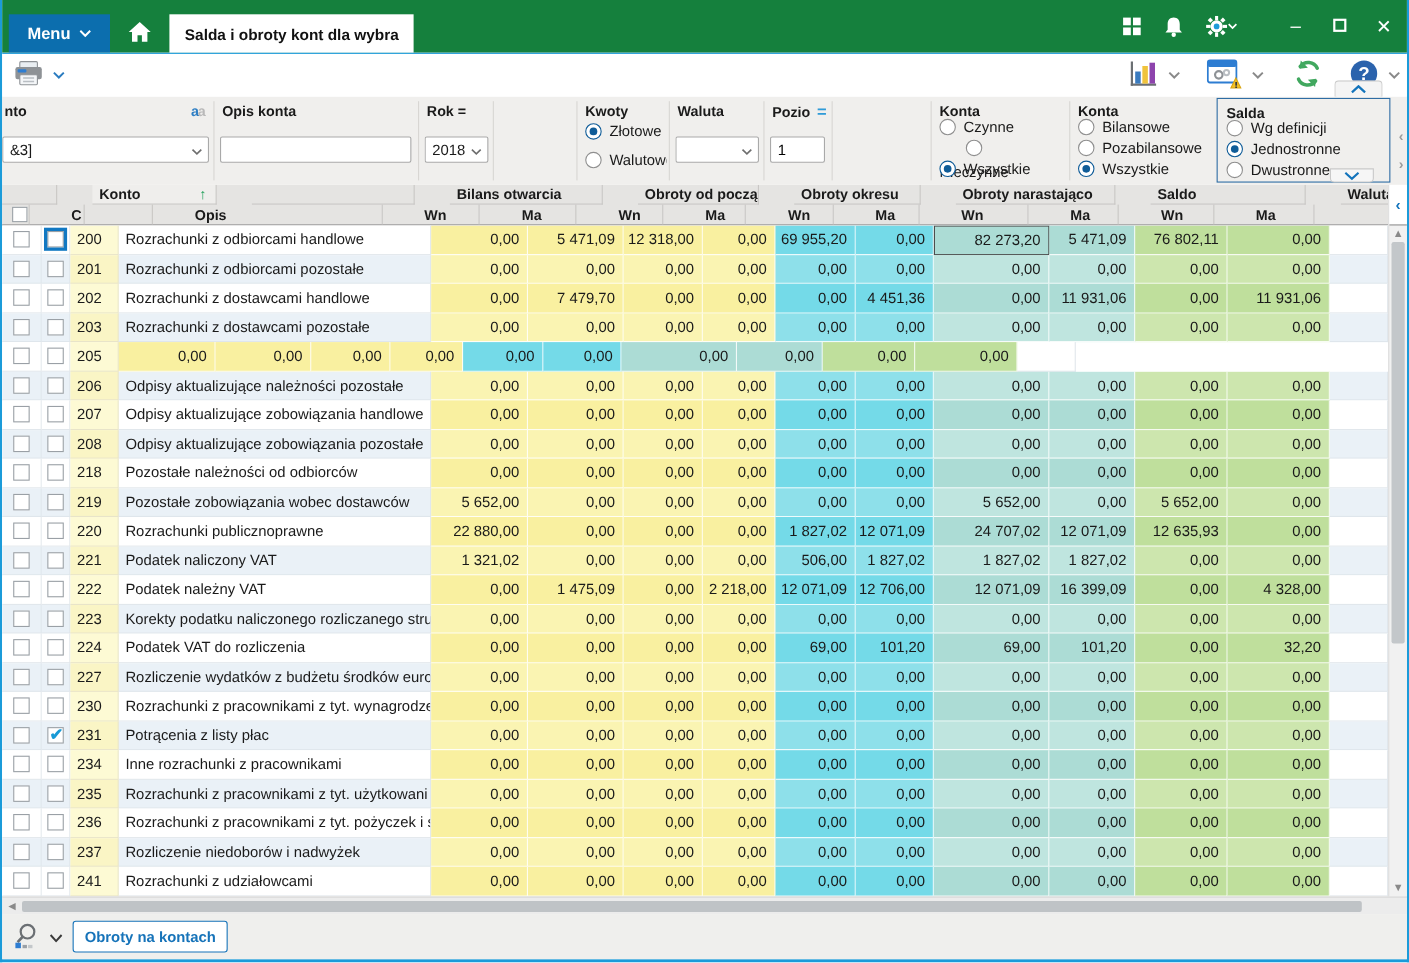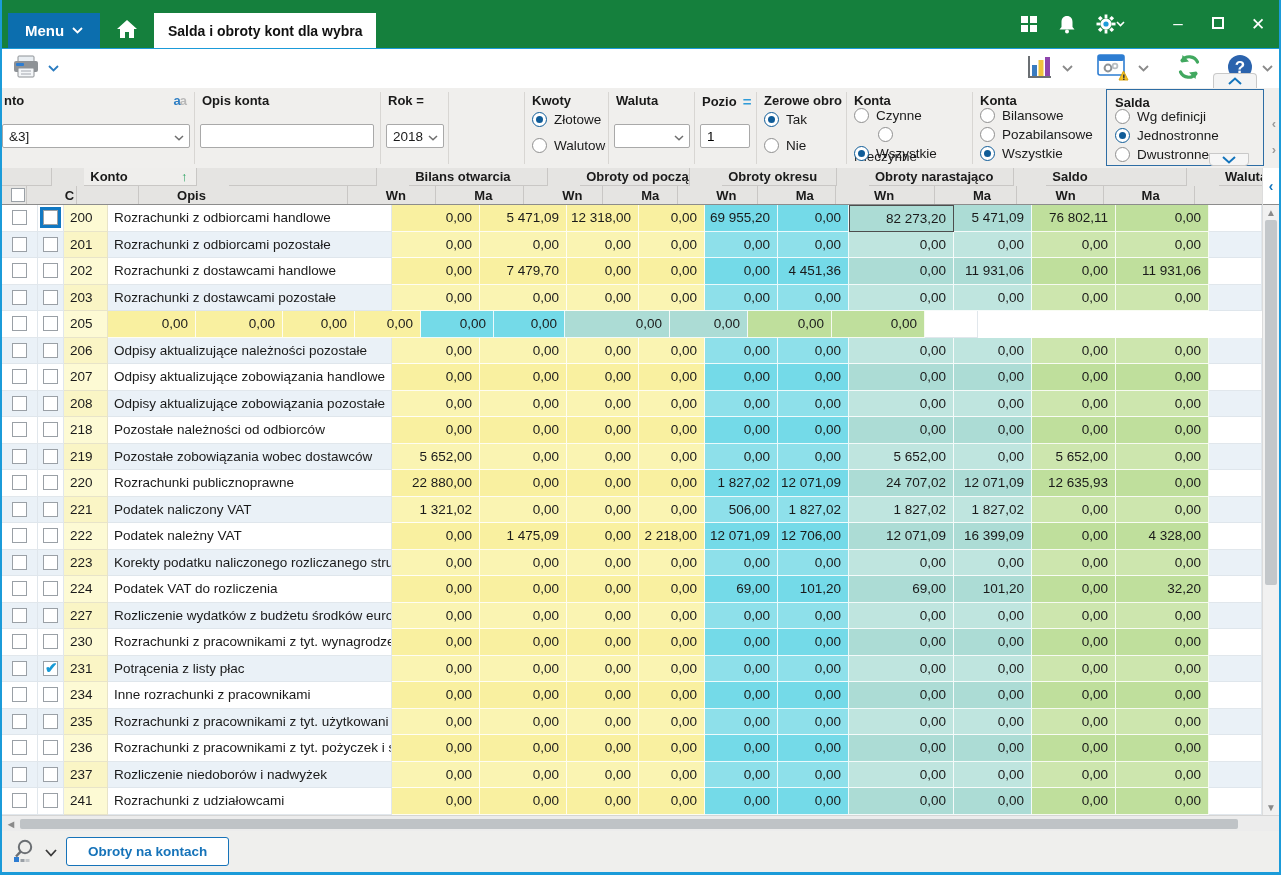--- a/index.html
+++ b/index.html
@@ -91,21 +91,21 @@
   .v-track-rest { flex:1; }
 
   
   .hscroll { height:16px; background:#ececec; border-top:1px solid #d5d5d5; display:flex; align-items:center; flex:none; }
   .h-left { width:18px; text-align:center; color:#8a8a8a; font-size:11px; cursor:pointer; }
   .h-thumb { height:10px; width:1218px; background:#bfc3c6; border-radius:2px; }
 
   
   .footer { height:41px; background:#efefed; position:relative; flex:none; }
   .lookup-wrap { position:absolute; left:10px; top:7px; display:flex; align-items:center; gap:7px; }
-  .footer-tab { position:absolute; left:64px; top:6px; height:29px; background:#fff; border:1px solid #1673b9; border-radius:3px; color:#1673b9; font-weight:700; font-size:13.5px; display:flex; align-items:center; padding:0 21px; cursor:pointer; }
+  .footer-tab { position:absolute; left:64px; top:6px; height:29px; background:#fff; border:1px solid #1673b9; border-radius:3px; color:#1673b9; font-weight:700; font-size:13.5px; display:flex; align-items:center; padding:0 10px; cursor:pointer; }
 </style>
 </head>
 <body>
 
 <div class="window">
 
   <div class="topbar">
     <div class="menu-btn">
       <span>Menu</span>
       <svg width="11" height="7">
@@ -301,33 +301,20 @@
 
     <div class="fgroup" style="left:698px;width:54px;">
       <div class="flabel">
           <span>Pozio</span>
           <span class="eq-icon">=</span>
         </div>
       <input class="ftext" style="left: 0px; top: 36px; width: 50px;" value="1">
     </div>
     <div class="fsep" style="left:754px;"></div>
 
-    <div class="fgroup" style="left:760px;width:82px;">
-      <div class="flabel">
-          <span>Zerowe obro</span>
-        </div>
-      <div class="radio-row" style="left:2px;top:24px;">
-          <span class="radio on"></span>
-          <span>Tak</span>
-        </div>
-      <div class="radio-row" style="left:2px;top:50px;">
-          <span class="radio"></span>
-          <span>Nie</span>
-        </div>
-    </div>
     <div class="fsep" style="left:844px;"></div>
 
     <div class="fgroup" style="left:850px;width:116px;">
       <div class="flabel">
           <span>Konta</span>
         </div>
       <div class="radio-row" style="left:2px;top:20px;">
           <span class="radio"></span>
           <span>Czynne</span>
         </div>

